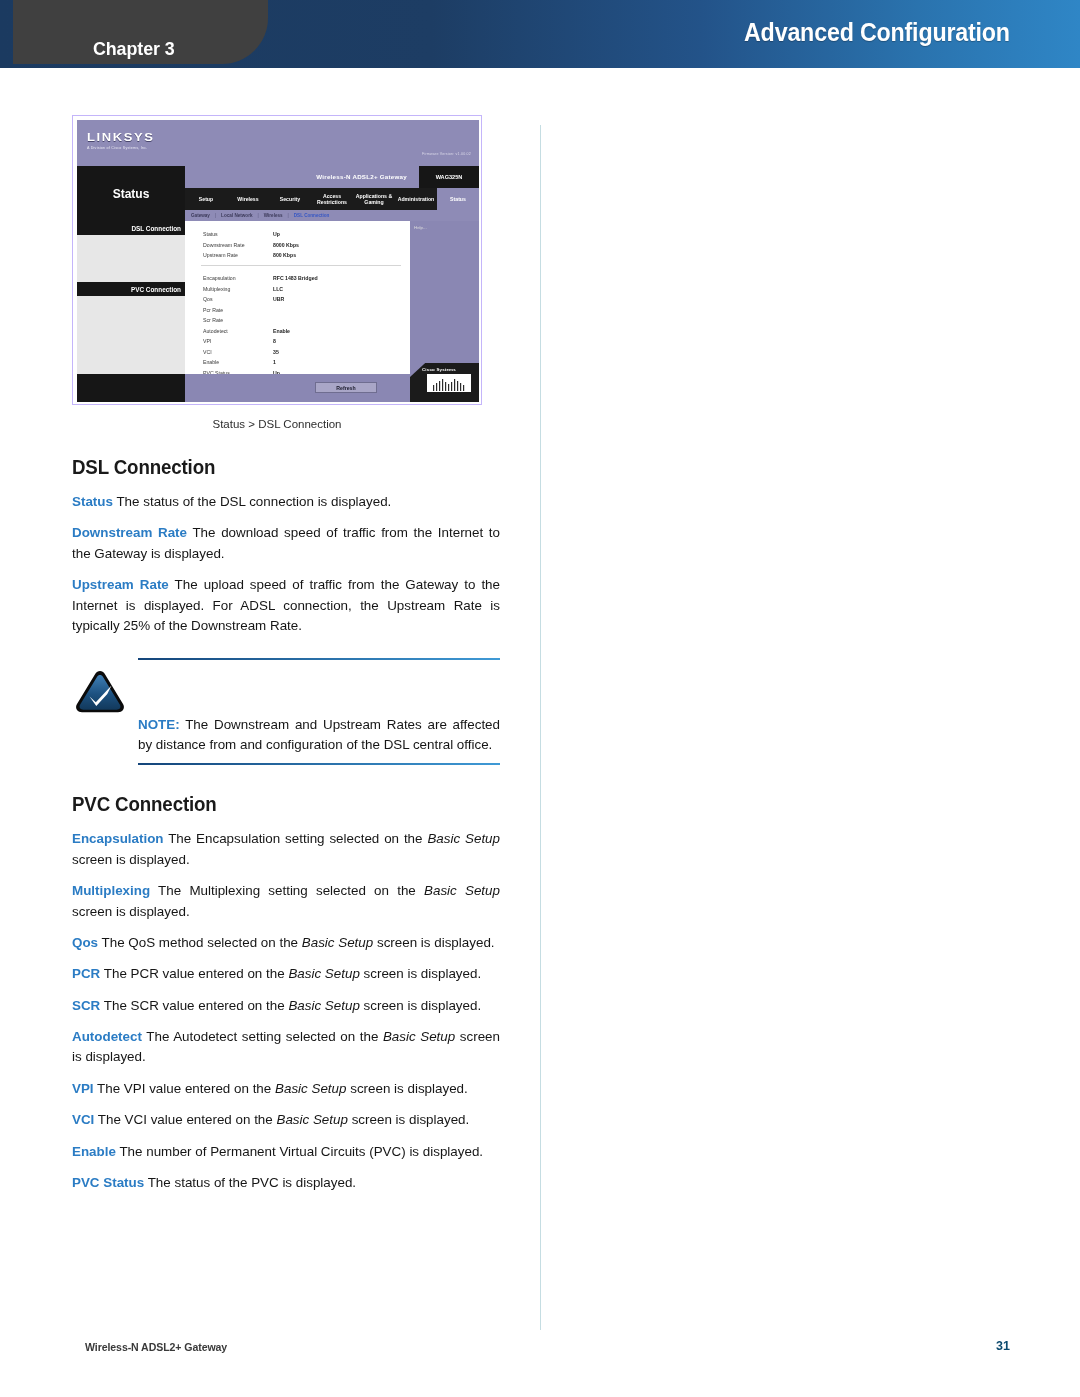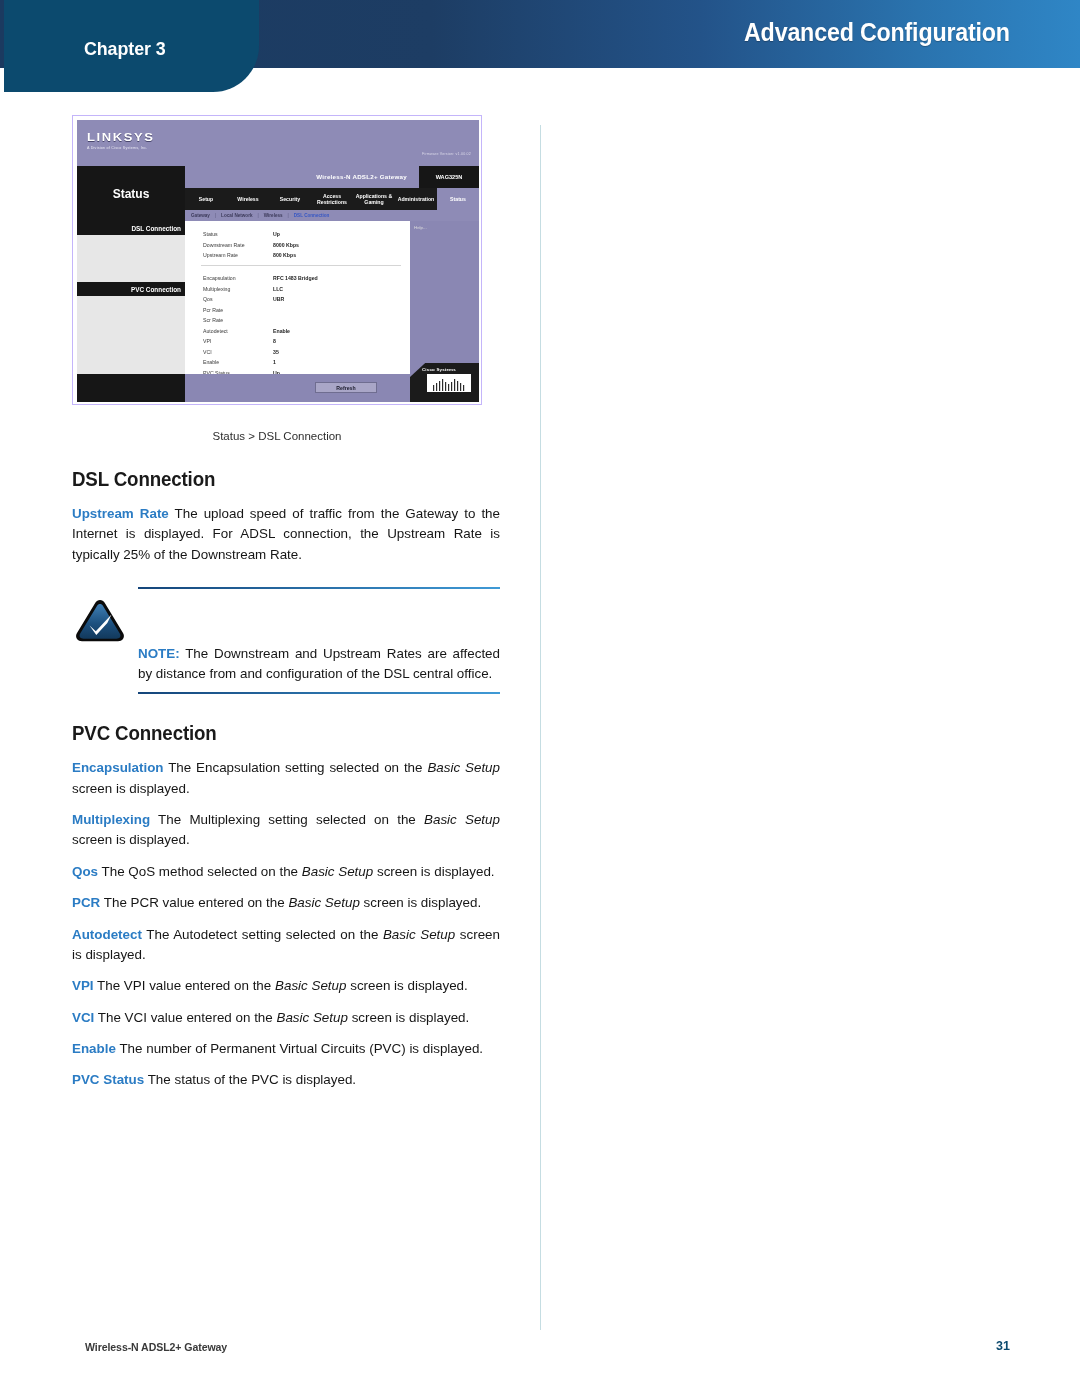--- a/index.html
+++ b/index.html
@@ -35,24 +35,24 @@
     font-weight: bold;
     color: #ffffff;
     letter-spacing: -0.2px;
     transform: scaleX(0.93);
     transform-origin: right center;
     text-shadow: 0 1px 1px rgba(0,0,0,0.25);
   }
 
   .chapter-tab {
     position: absolute;
-    left: 4px; top: 0;
+    left: 13px; top: 0;
     width: 255px;
-    height: 92px;
-    background: #0c4a6e;
+    height: 64px;
+    background: #404040;
     border-bottom-right-radius: 46px;
   }
   .chapter-tab-label {
     position: absolute;
     left: 80px;
     top: 38px;
     font-size: 19px;
     font-weight: bold;
     color: #ffffff;
     transform: scaleX(0.94);
@@ -299,21 +299,21 @@
   .shot-cisco-mark {
     position: absolute;
     left: 350px; top: 254px;
     width: 44px; height: 18px;
     background: #ffffff;
     overflow: hidden;
   }
   .shot-cisco-mark svg { display: block; }
 
   .shot-caption {
-    margin-top: 25px;
+    margin-top: 13px;
     text-align: center;
     font-size: 11.5px;
     color: #2f2f2f;
     width: 410px;
   }
 
   
   h2.sec-head {
     font-size: 19.5px;
     font-weight: bold;
@@ -531,20 +531,22 @@
             </g>
           </svg>
         </div>
       </div>
     </div>
 
     <div class="shot-caption">Status &gt; DSL Connection</div>
 
     <h2 class="sec-head">DSL Connection</h2>
     <div id="dslParas">
+        <p class="para"><span class="term">Status</span><span> The status of the DSL connection is displayed.</span></p>
+        <p class="para"><span class="term">Downstream Rate</span><span> The download speed of traffic from the Internet to the Gateway is displayed.</span></p>
         <p class="para"><span class="term">Upstream Rate</span><span> The upload speed of traffic from the Gateway to the Internet is displayed. For ADSL connection, the Upstream Rate is typically 25% of the Downstream Rate.</span></p>
       </div>
 
     <div class="note">
       <div class="note-icon">
         <svg width="52" height="46" viewBox="0 0 52 46">
           <defs>
             <linearGradient id="ng" x1="0" y1="0" x2="0" y2="1">
               <stop offset="0%" stop-color="#3f7fb5"></stop>
               <stop offset="55%" stop-color="#1d5180"></stop>
@@ -562,20 +564,21 @@
       </div>
       <div class="note-rule"></div>
     </div>
 
     <h2 class="sec-head pvc">PVC Connection</h2>
     <div id="pvcParas">
         <p class="para"><span class="term">Encapsulation</span><span> The Encapsulation setting selected on the </span><span class="it">Basic Setup</span><span> screen is displayed.</span></p>
         <p class="para"><span class="term">Multiplexing</span><span> The Multiplexing setting selected on the </span><span class="it">Basic Setup</span><span> screen is displayed.</span></p>
         <p class="para"><span class="term">Qos</span><span> The QoS method selected on the </span><span class="it">Basic Setup</span><span> screen is displayed.</span></p>
         <p class="para"><span class="term">PCR</span><span> The PCR value entered on the </span><span class="it">Basic Setup</span><span> screen is displayed.</span></p>
+        <p class="para"><span class="term">SCR</span><span>  The SCR value entered on the </span><span class="it">Basic Setup</span><span> screen is displayed.</span></p>
         <p class="para"><span class="term">Autodetect</span><span> The Autodetect setting selected on the </span><span class="it">Basic Setup</span><span> screen is displayed.</span></p>
         <p class="para"><span class="term">VPI</span><span> The VPI value entered on the </span><span class="it">Basic Setup</span><span> screen is displayed.</span></p>
         <p class="para"><span class="term">VCI</span><span> The VCI value entered on the </span><span class="it">Basic Setup</span><span> screen is displayed.</span></p>
         <p class="para"><span class="term">Enable</span><span> The number of Permanent Virtual Circuits (PVC) is displayed.</span></p>
         <p class="para"><span class="term">PVC Status</span><span> The status of the PVC is displayed.</span></p>
       </div>
 
   </div>
 
   <div class="footer-left">Wireless-N ADSL2+ Gateway</div>

